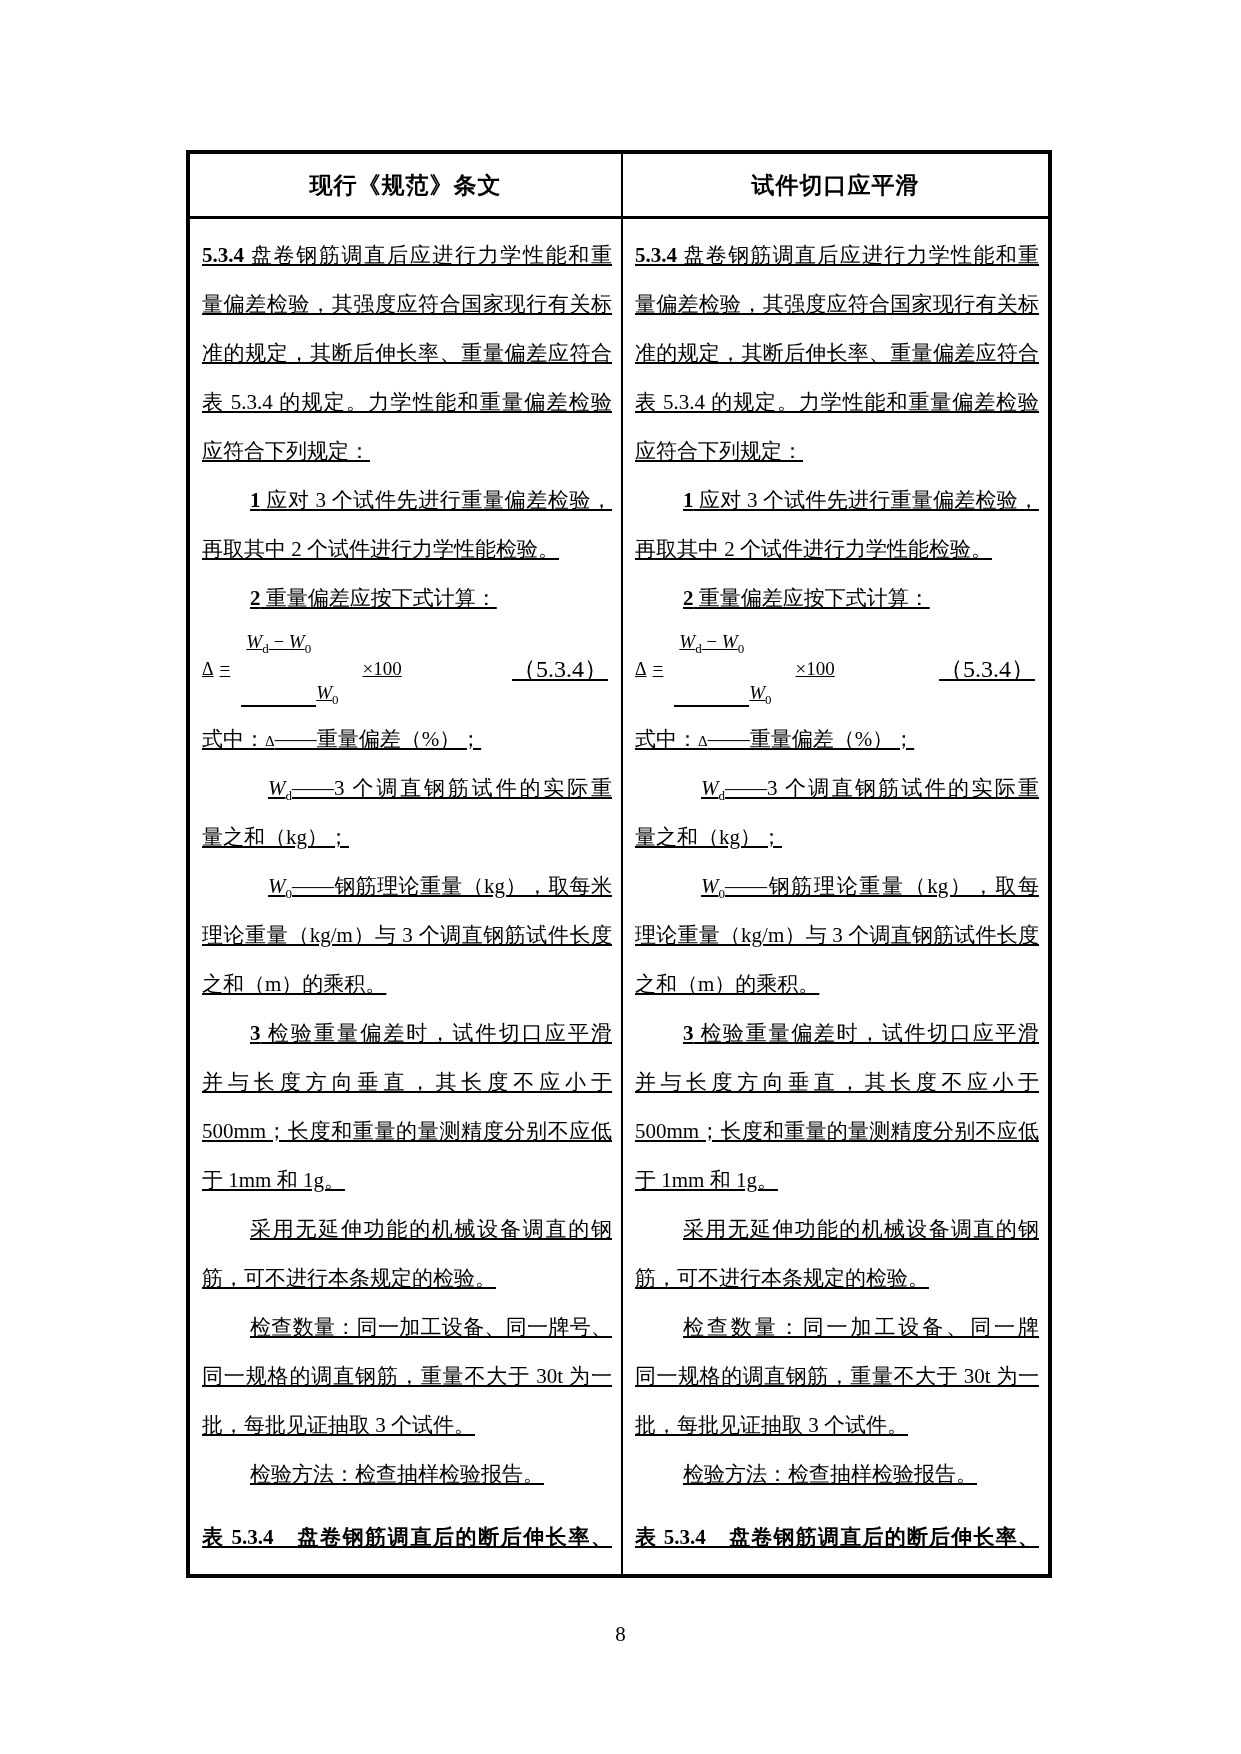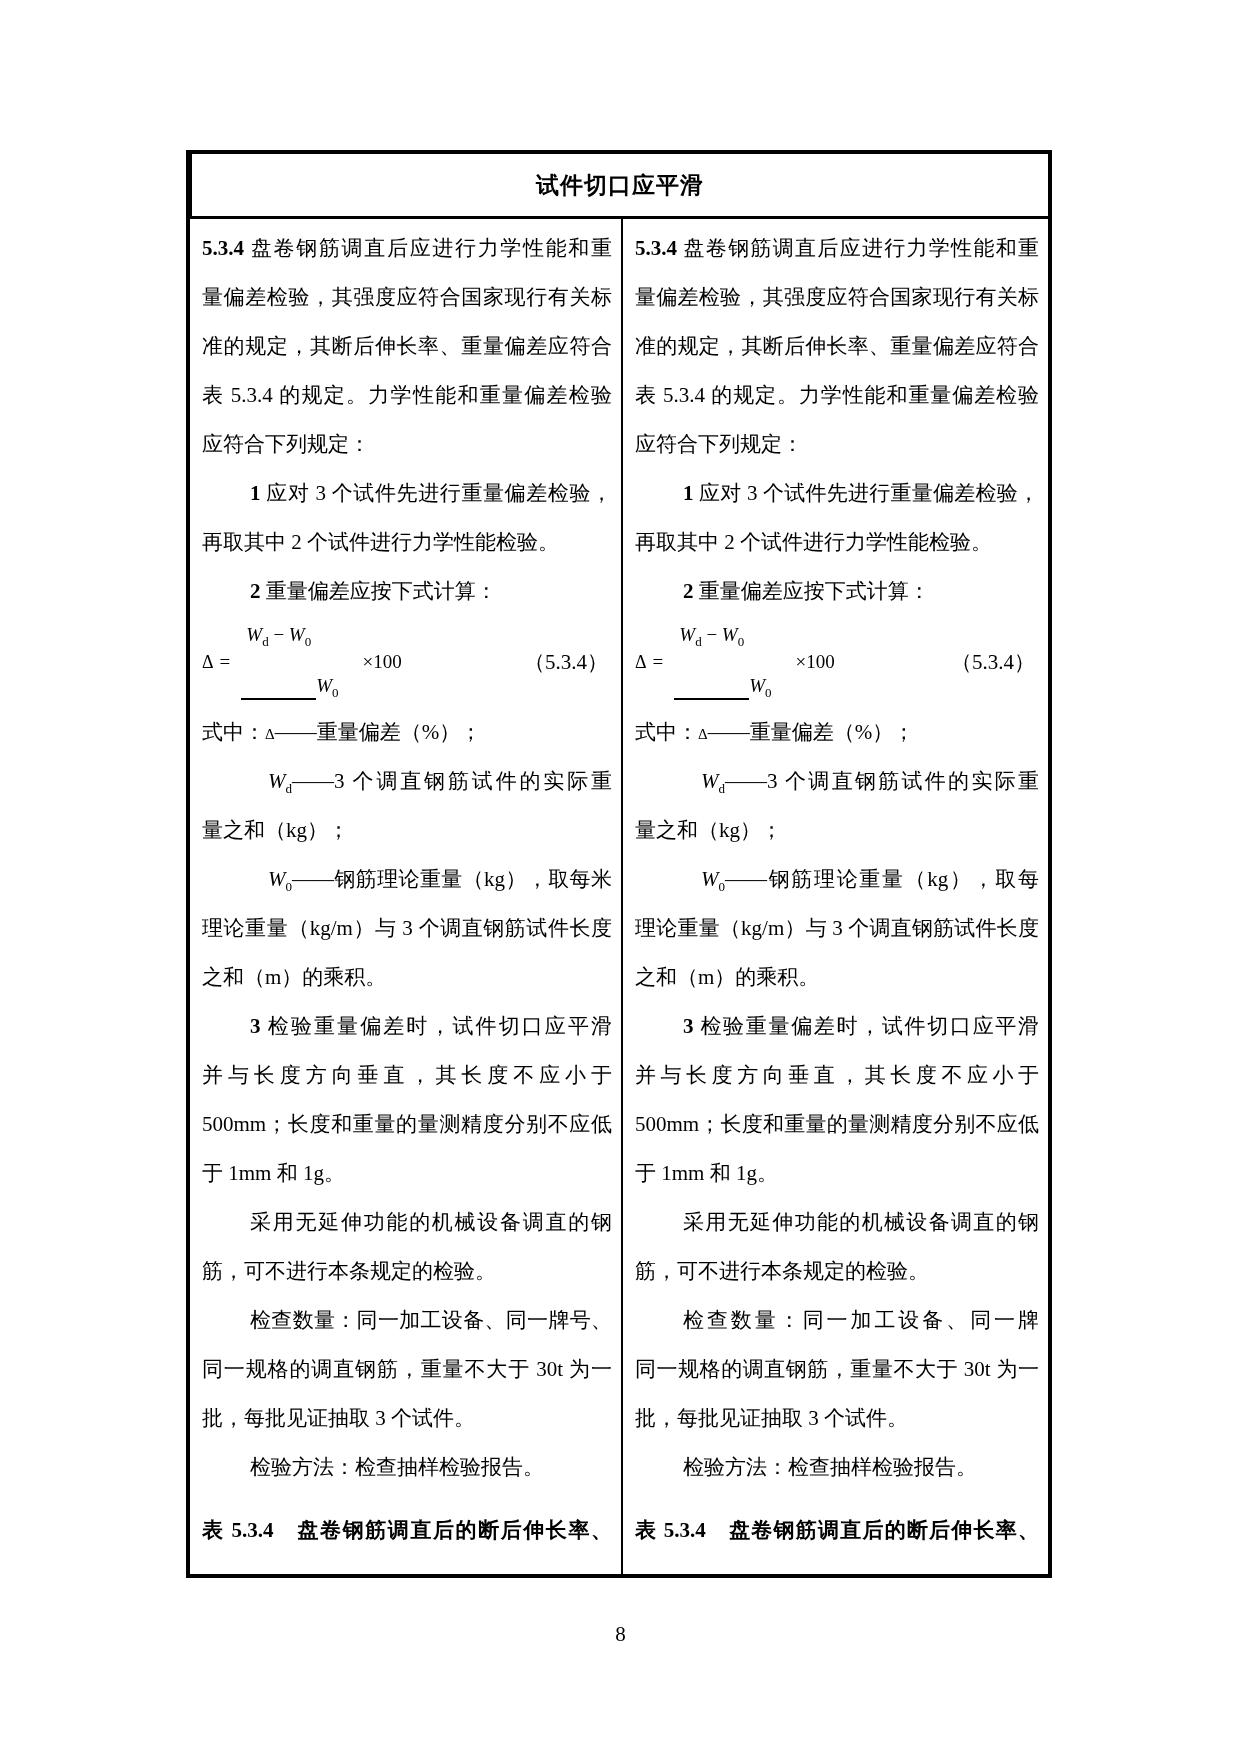--- a/index.html
+++ b/index.html
@@ -41,24 +41,25 @@
     letter-spacing: 1px;
   }
   .header-cell.left  { width: 431px; flex: none; }
   .header-cell.right { flex: 1; border-left: 2px solid #000; }
   .body-row {
     display: flex;
     flex: 1;
     overflow: hidden;
   }
   .body-cell {
-    padding: 5px 9px 0 12px;
+    padding: 12px 9px 0 12px;
     font-size: 21px;
     line-height: 49px;
     overflow: hidden;
+    text-decoration: underline;
   }
   .body-cell.left  { width: 431px; flex: none; box-sizing: border-box; }
   .body-cell.right { flex: 1; border-left: 2px solid #000; box-sizing: border-box; }
   .line {
     white-space: nowrap;
     height: 49px;
   }
   .line.just {
     white-space: normal;
     text-align: justify;
@@ -93,35 +94,38 @@
     flex-direction: row;
     text-align: center;
     margin: 0 5px;
   }
   .frac .num {
     border-bottom: 2px solid #000;
     padding: 0 5px 3px 5px;
   }
   .frac .den { padding-top: 3px; margin-top: 48px; }
   .f-mult { margin-left: 19px; }
-  .f-eqno { font-size: 21px; }
+  .f-eqno { font-size: 24px; }
   .page-number {
     position: absolute;
     left: 0;
     top: 1622px;
     width: 100%;
     text-align: center;
     font-size: 21px;
   }
 </style>
 </head>
 <body>
 
 <div class="doc-table">
   <div class="header-row">
+    <div class="header-cell left">
+      <span>现行《规范》条文</span>
+    </div>
     <div class="header-cell right">
       <span>试件切口应平滑</span>
     </div>
   </div>
   <div class="body-row">
 
     <div class="body-cell left">
       <div>
           <div class="line just"><span class="b">5.3.4</span><span> 盘卷钢筋调直后应进行力学性能和重</span></div>
           <div class="line just"><span>量偏差检验，其强度应符合国家现行有关标</span></div>

